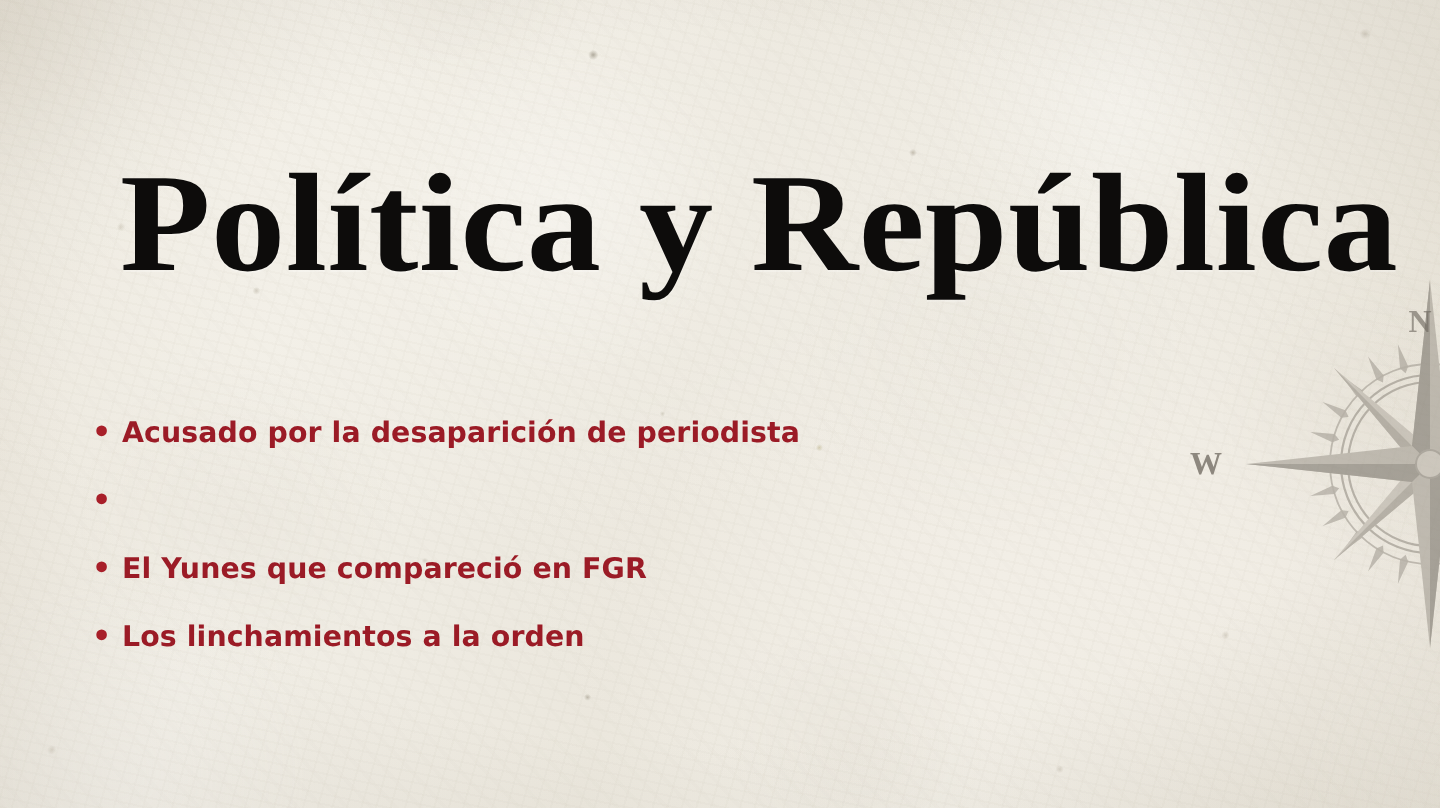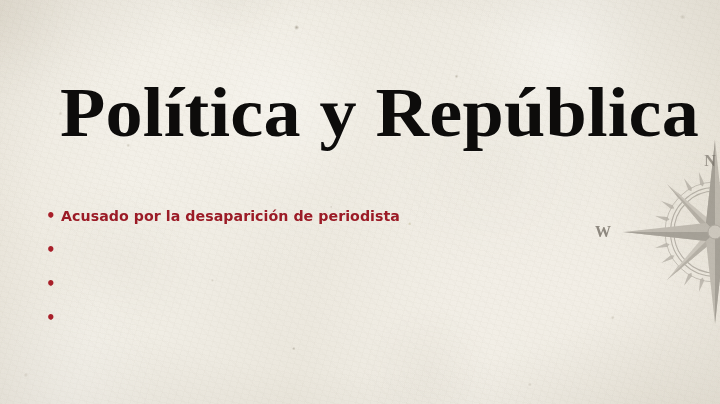--- a/index.html
+++ b/index.html
@@ -233,19 +233,21 @@
   <ul class="bullets">
     <li class="bullet-item">
       <span class="bullet-dot">•</span>
       <span class="bullet-text">Acusado por la desaparición de periodista</span>
     </li>
     <li class="bullet-item">
       <span class="bullet-dot">•</span>
     </li>
     <li class="bullet-item">
       <span class="bullet-dot">•</span>
-    </li>
-    <li class="bullet-item">
-      <span class="bullet-dot">•</span>
+      <span class="bullet-text">El Yunes que compareció en FGR</span>
+    </li>
+    <li class="bullet-item">
+      <span class="bullet-dot">•</span>
+      <span class="bullet-text">Los linchamientos a la orden</span>
     </li>
   </ul>
 
 </div>
 
 </body></html>

